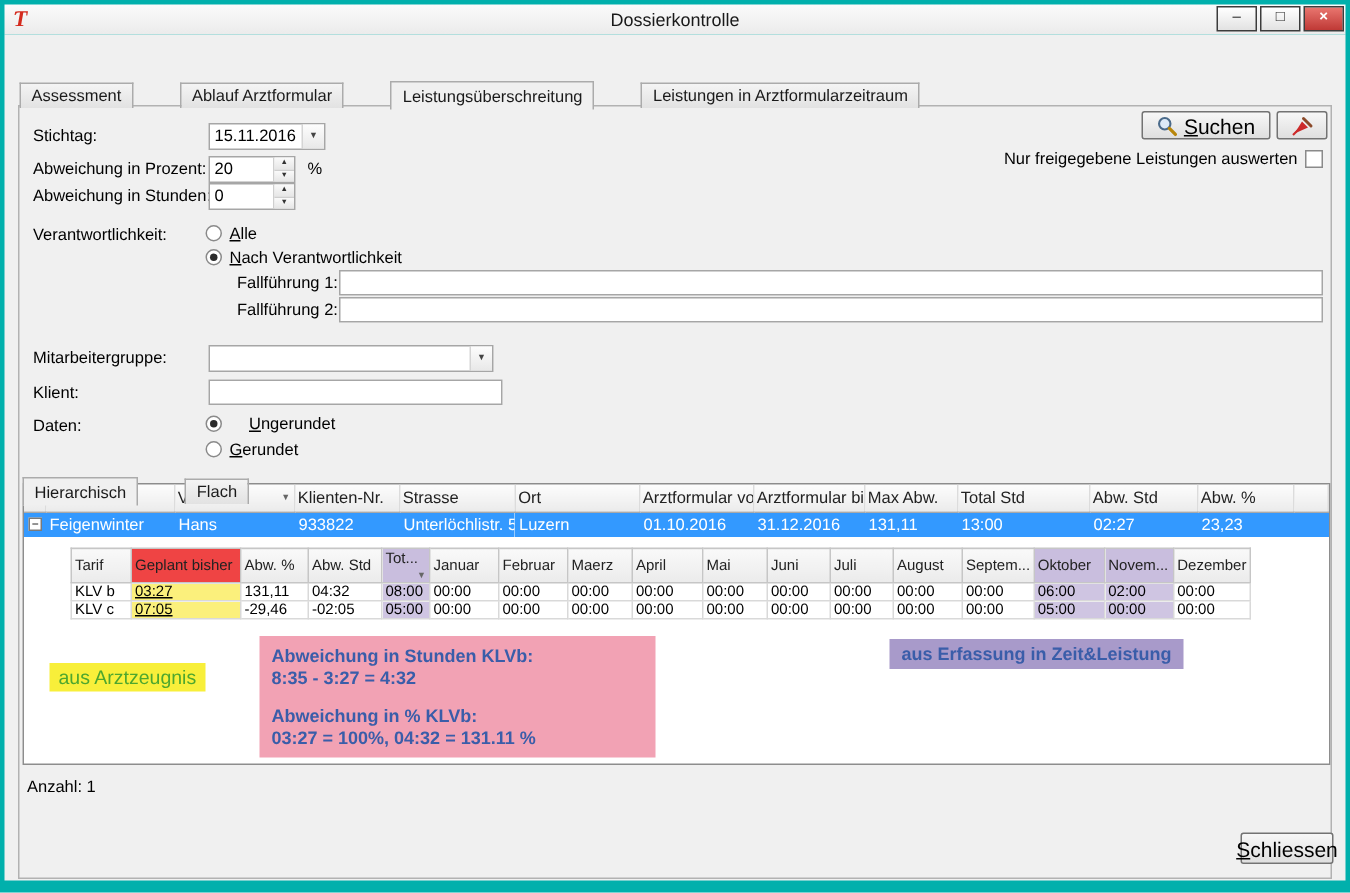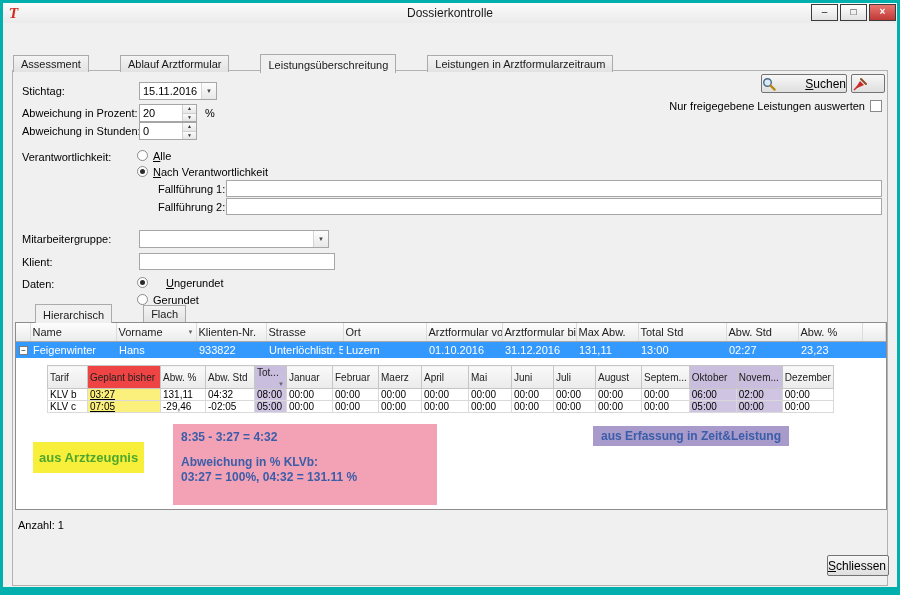--- a/index.html
+++ b/index.html
@@ -45,22 +45,22 @@
   .spin-btns span { flex:1; font-size:5px; line-height:7px; text-align:center; color:#333;
                     background:linear-gradient(#fafafa,#e6e6e6); }
   .spin-btns span + span { border-top:1px solid #cfcfcf; }
 
   .radio { position:absolute; width:11px; height:11px; border:1px solid #8a8a8a; border-radius:50%; background:#fff; }
   .radio.checked::after { content:""; position:absolute; left:2px; top:2px; width:5px; height:5px;
                           border-radius:50%; background:#2b2b2b; }
   .checkbox { width:12px; height:12px; border:1px solid #8a8a8a; background:#fff; }
 
   .btn { position:absolute; border:1px solid #737373; border-radius:2px;
-         background:linear-gradient(#f7f7f7,#dfdfdf); font-size:12px; color:#000;
-         display:flex; align-items:center; justify-content:space-between; gap:4px; }
+         background:linear-gradient(#f7f7f7,#dfdfdf); font-size:14px; color:#000;
+         display:flex; align-items:center; justify-content:center; gap:4px; }
   .filter-row { position:absolute; top:29px; right:5px; display:flex; align-items:center; gap:5px; font-size:11px; }
 
   .grid-wrap { position:absolute; left:2px; top:251px; width:872px; height:188px;
                border:1px solid #8d8d8d; background:#fff; overflow:hidden; }
   table { border-collapse:collapse; table-layout:fixed; }
   .main-table { width:870px; font-size:11px; }
   .main-table th { background:linear-gradient(#fdfdfd,#ebebeb); border-right:1px solid #dcdcdc;
                    border-bottom:1px solid #a9a9a9; font-weight:normal; text-align:left;
                    padding:2px 2px; height:18px; white-space:nowrap; overflow:hidden; color:#222; }
   .main-table td { height:17px; padding:0 3px; white-space:nowrap; overflow:hidden; }
@@ -72,21 +72,21 @@
   .sub-table { position:absolute; left:31px; top:42px; font-size:10px; }
   .sub-table th { background:linear-gradient(#f9f9f9,#ebebeb); border:1px solid #c6c6c6; font-weight:normal;
                   text-align:left; padding:1px 2px; height:14px; white-space:nowrap; overflow:hidden; color:#222; }
   .sub-table td { border:1px solid #d9d9d9; padding:0 2px; height:12px; white-space:nowrap; overflow:hidden; color:#000; }
   th.hl-y { background:#ef4444; }
   td.hl-y { background:#fbf07c;text-decoration:underline; }
   th.hl-p { background:#c9bede; }
   td.hl-p { background:#cfc5e2; }
 
   .ann-yellow { position:absolute; left:17px; top:119px; background:#f8ef3a; color:#4ea72e;
-                font-weight:bold; font-size:13px; padding:8px 6px; }
+                font-weight:normal; font-size:13px; padding:2px 6px; }
   .ann-pink { position:absolute; left:157px; top:101px; width:264px; height:81px; background:#f2a2b4;
               color:#3a5da9; font-weight:bold; font-size:12px; padding:6px 8px; line-height:15px; }
   .ann-pink .gap { height:10px; }
   .ann-lav { position:absolute; left:577px; top:103px; background:#a89aca; color:#3a5da9;
              font-weight:bold; font-size:12px; padding:3px 8px; }
 
   .anzahl { position:absolute; left:5px; top:448px; font-size:11px; }
   .search-icon { width:14px; height:14px; display:inline-block; }
   .clear-icon { width:16px; height:14px; display:inline-block; }
 </style>
@@ -183,21 +183,21 @@
 
       <span class="lbl" style="left:9px; top:185px;">Klient:</span>
       <input class="textbox" style="left: 126px; top: 182px; width: 196px; height: 17px;" value="">
 
       <span class="lbl" style="left:9px; top:207px;">Daten:</span>
       <span class="radio checked" style="left:124px; top:206px;"></span>
       <span class="lbl accel" style="left:140px; top:206px;padding-left:13px;">Ungerundet</span>
       <span class="radio" style="left:124px; top:223px;"></span>
       <span class="lbl accel" style="left:140px; top:223px;">Gerundet</span>
 
-      <div class="tabstrip" style="left:2px; top:233px;padding-left:20px;">
+      <div class="tabstrip" style="left:2px; top:247px;">
         <div class="tab active">Hierarchisch</div>
         <div class="tab">Flach</div>
       </div>
 
       <div class="grid-wrap">
         <table class="main-table">
           <colgroup>
             <col style="width:14px">
               <col style="width:86px">
               <col style="width:80px">
@@ -328,20 +328,21 @@
             <td>00:00</td>
             <td class="hl-p">05:00</td>
             <td class="hl-p">00:00</td>
             <td>00:00</td>
           </tr>
         </tbody>
           </table>
 
         <span class="ann-yellow">aus Arztzeugnis</span>
         <div class="ann-pink">
+          <div>Abweichung in Stunden KLVb:</div>
           <div>8:35 - 3:27 = 4:32</div>
           <div class="gap"></div>
           <div>Abweichung in % KLVb:</div>
           <div>03:27 = 100%, 04:32 = 131.11 %</div>
         </div>
         <span class="ann-lav">aus Erfassung in Zeit&amp;Leistung</span>
       </div>
 
       <span class="anzahl">Anzahl: 1</span>
 

